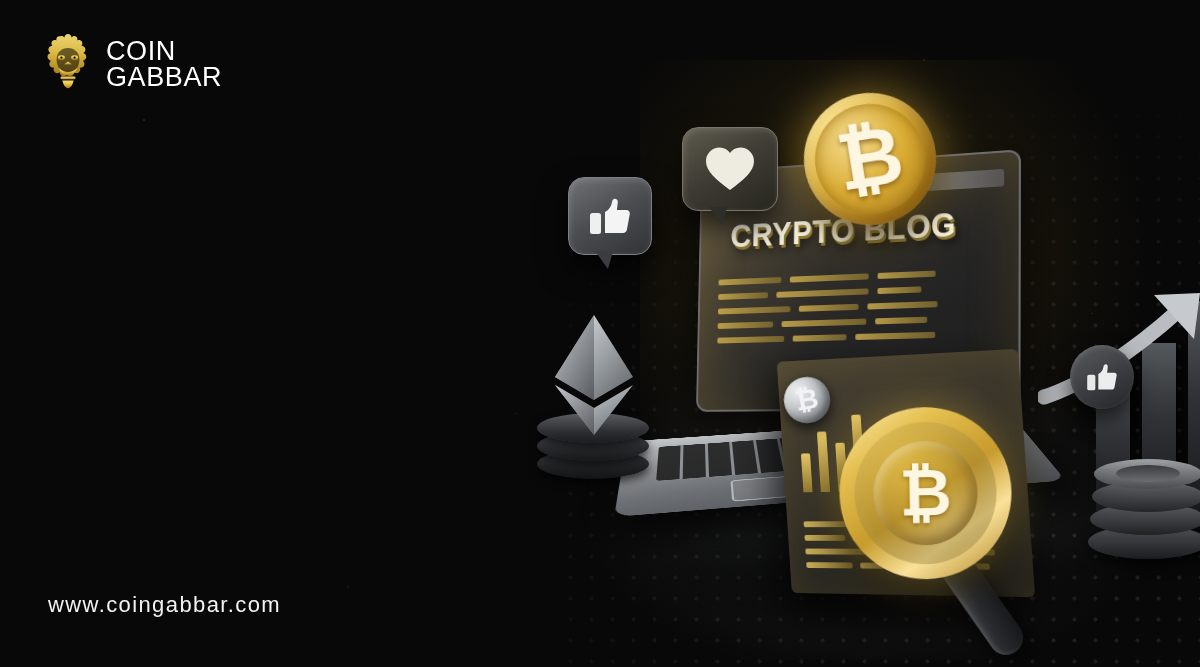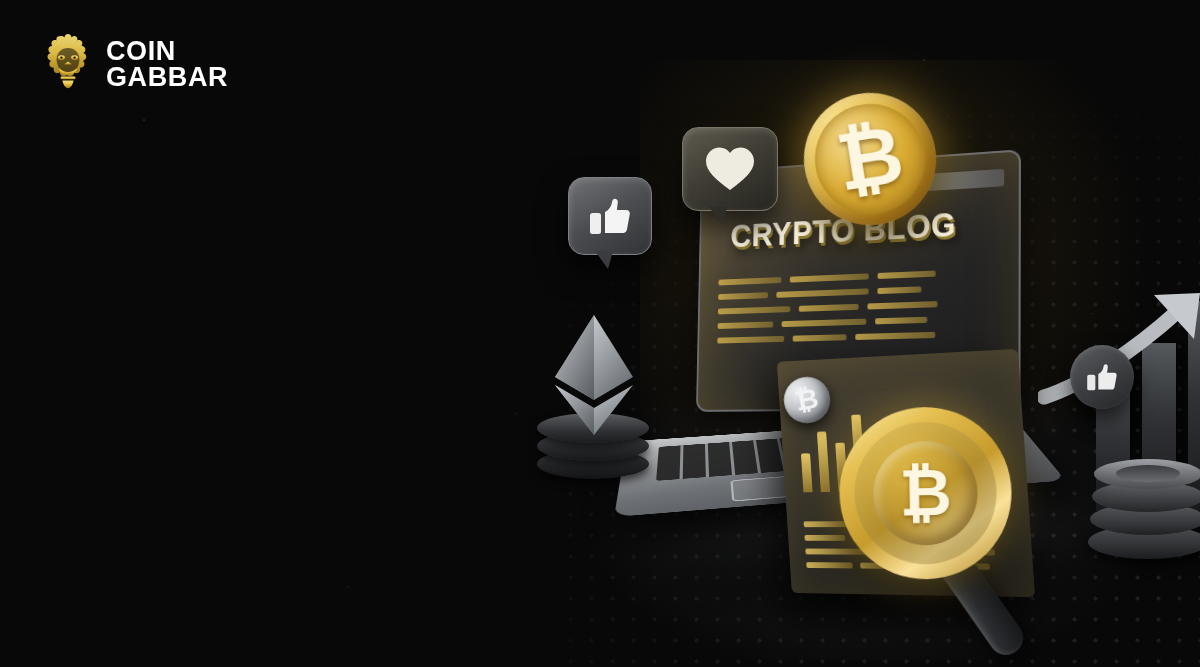--- a/index.html
+++ b/index.html
@@ -53,21 +53,21 @@
 
   
   .logo-block{
     position:absolute; left:40px; top:32px;
     display:flex; align-items:center; gap:10px;
   }
   .lion-mark{ width:56px; height:64px; display:block; }
   .logo-words{
     display:flex; flex-direction:column;
     line-height:.97; color:#fff;
-    font-weight:700; font-size:27px; letter-spacing:.6px;
+    font-weight:400; font-size:27px; letter-spacing:.6px;
   }
 
   
   .headline{
     position:absolute; left:37px; top:236px;
     width:560px;
     color:#ffffff;
     font-size:39px; font-weight:800;
     line-height:1.33; letter-spacing:-.2px;
   }
@@ -300,20 +300,21 @@
         <circle cx="34.6" cy="25.6" r="1.15"></circle>
       </g>
     </svg>
     <div class="logo-words">
       <span>COIN</span>
       <span>GABBAR</span>
     </div>
   </div>
 
 
+  <div class="site-url">www.coingabbar.com</div>
 
   <div class="illu">
 
     <div class="floor-shadow"></div>
 
     <div class="barchart">
       <div class="bar" style="left:36px;  height:128px;"></div>
       <div class="bar" style="left:82px;  height:168px;"></div>
       <div class="bar" style="left:128px; height:210px;"></div>
       <svg class="arrow-up" viewBox="0 0 190 130">

